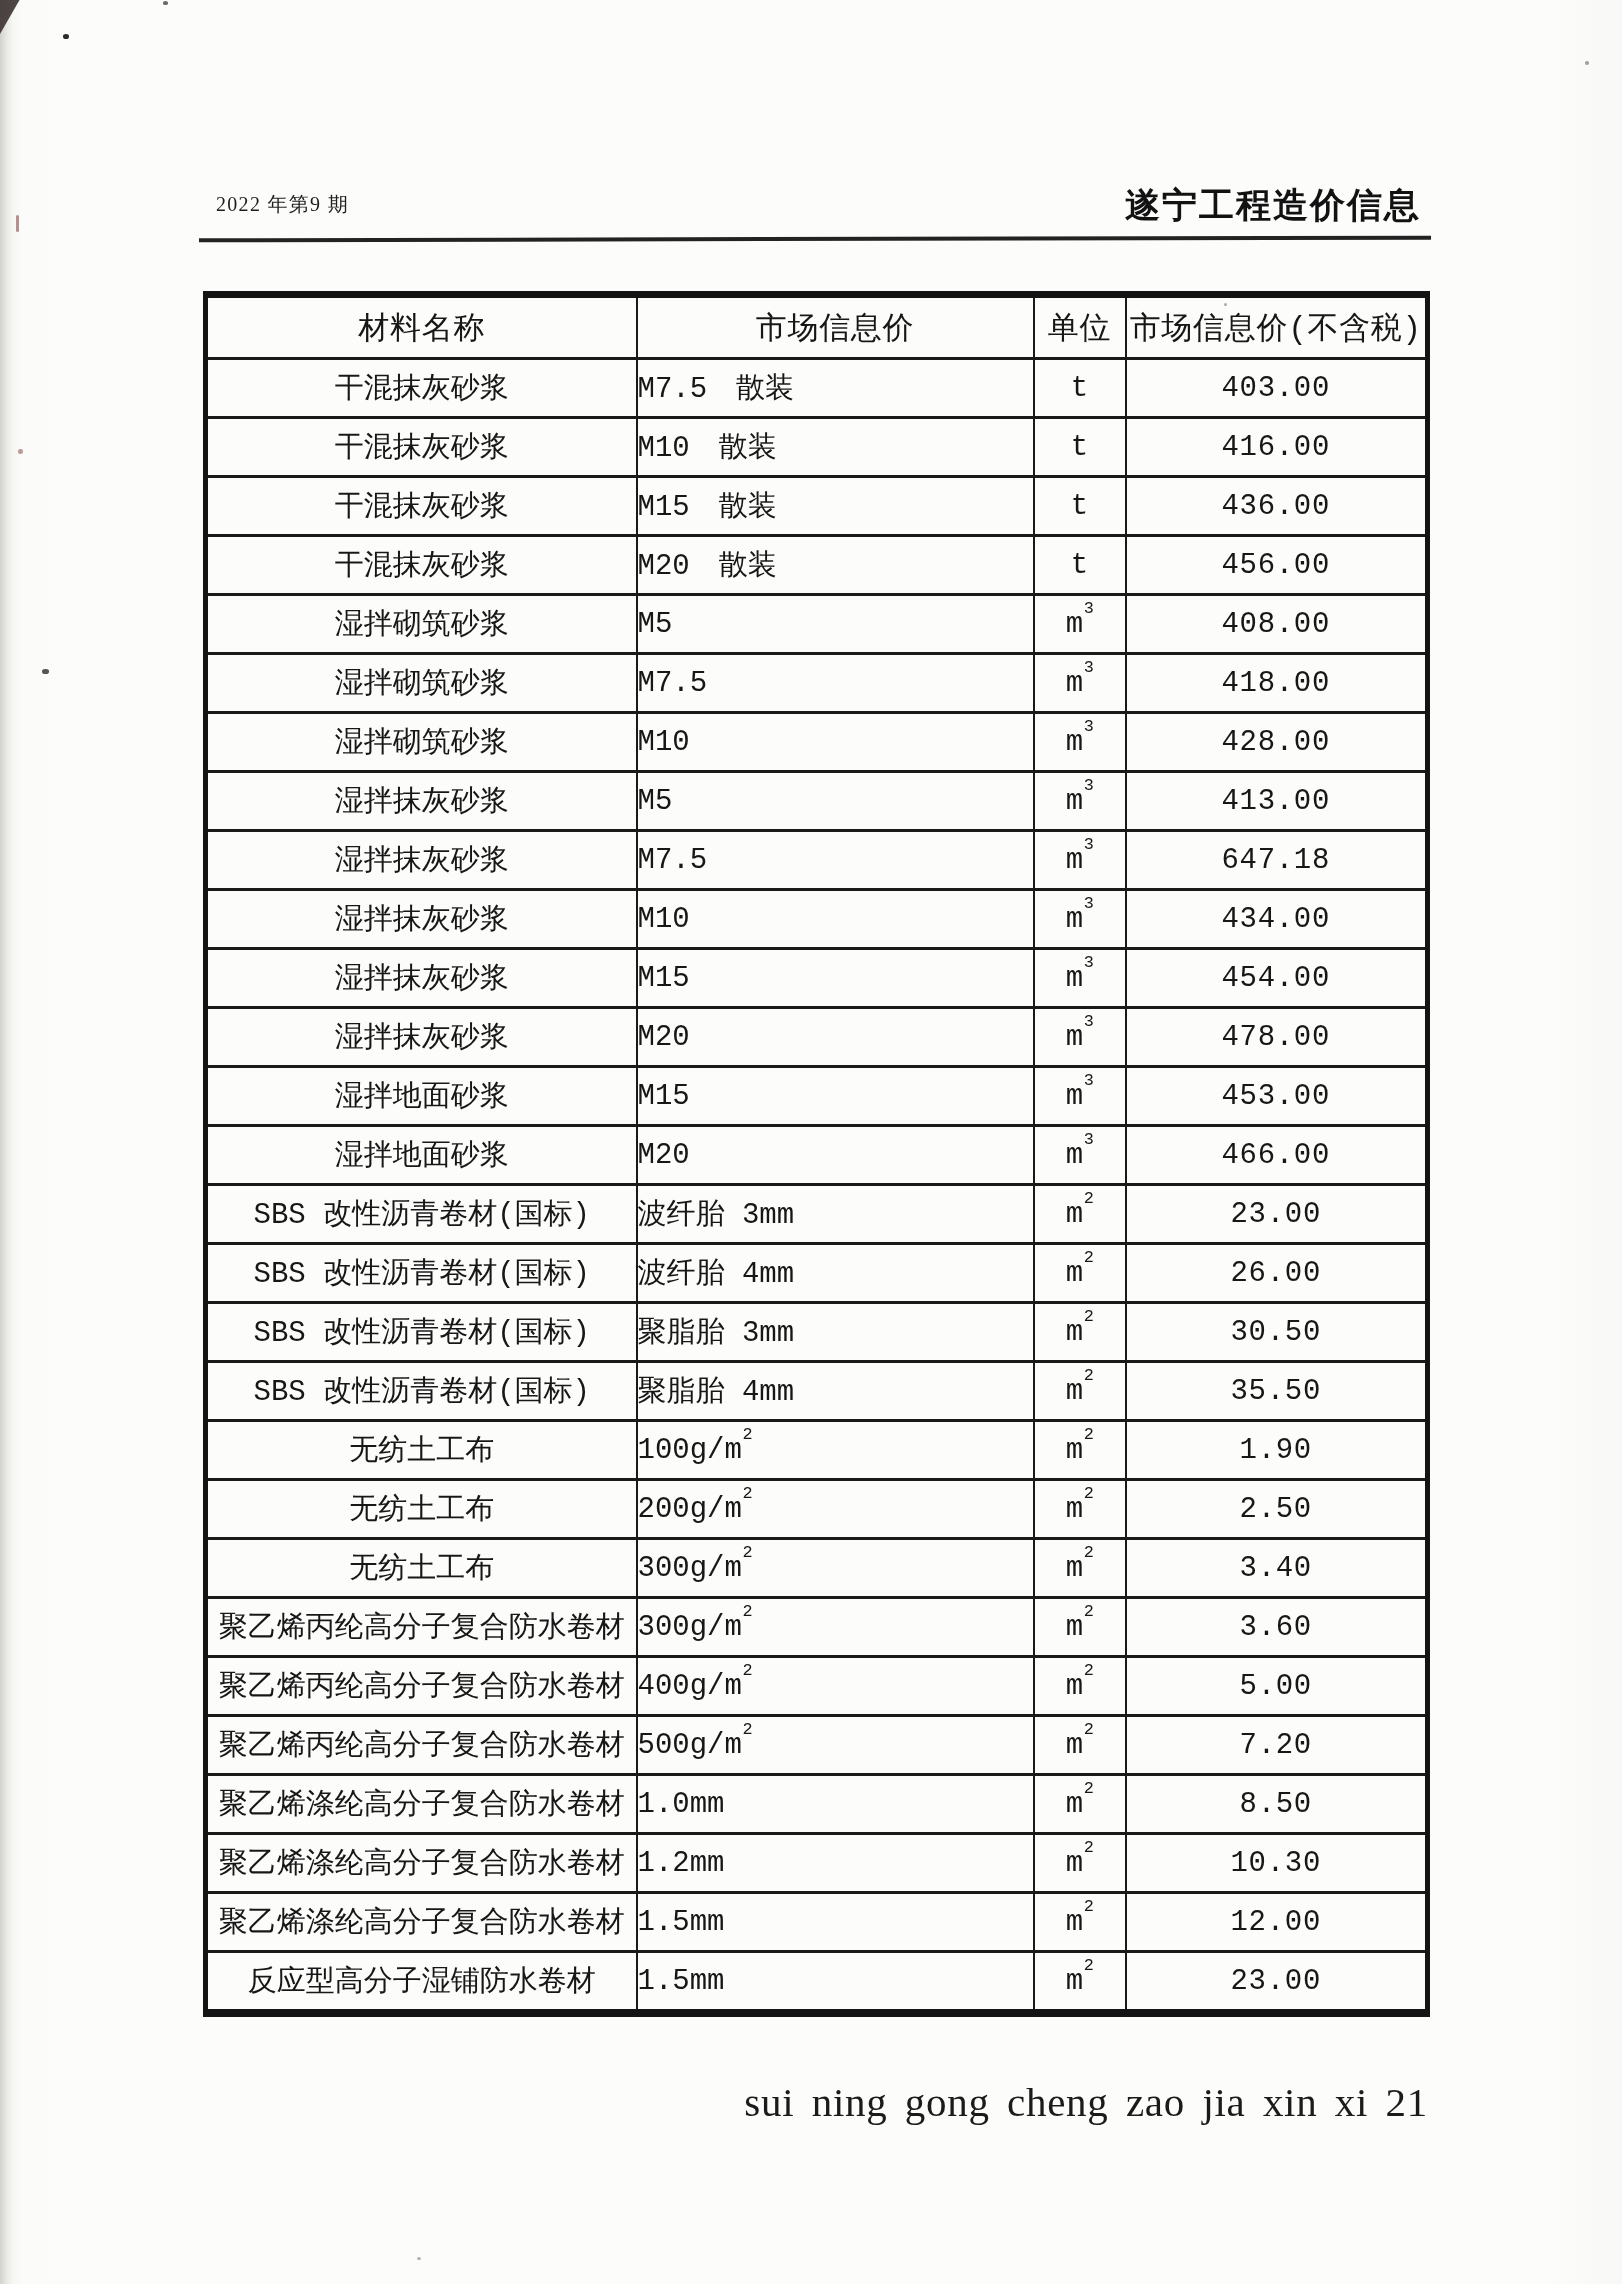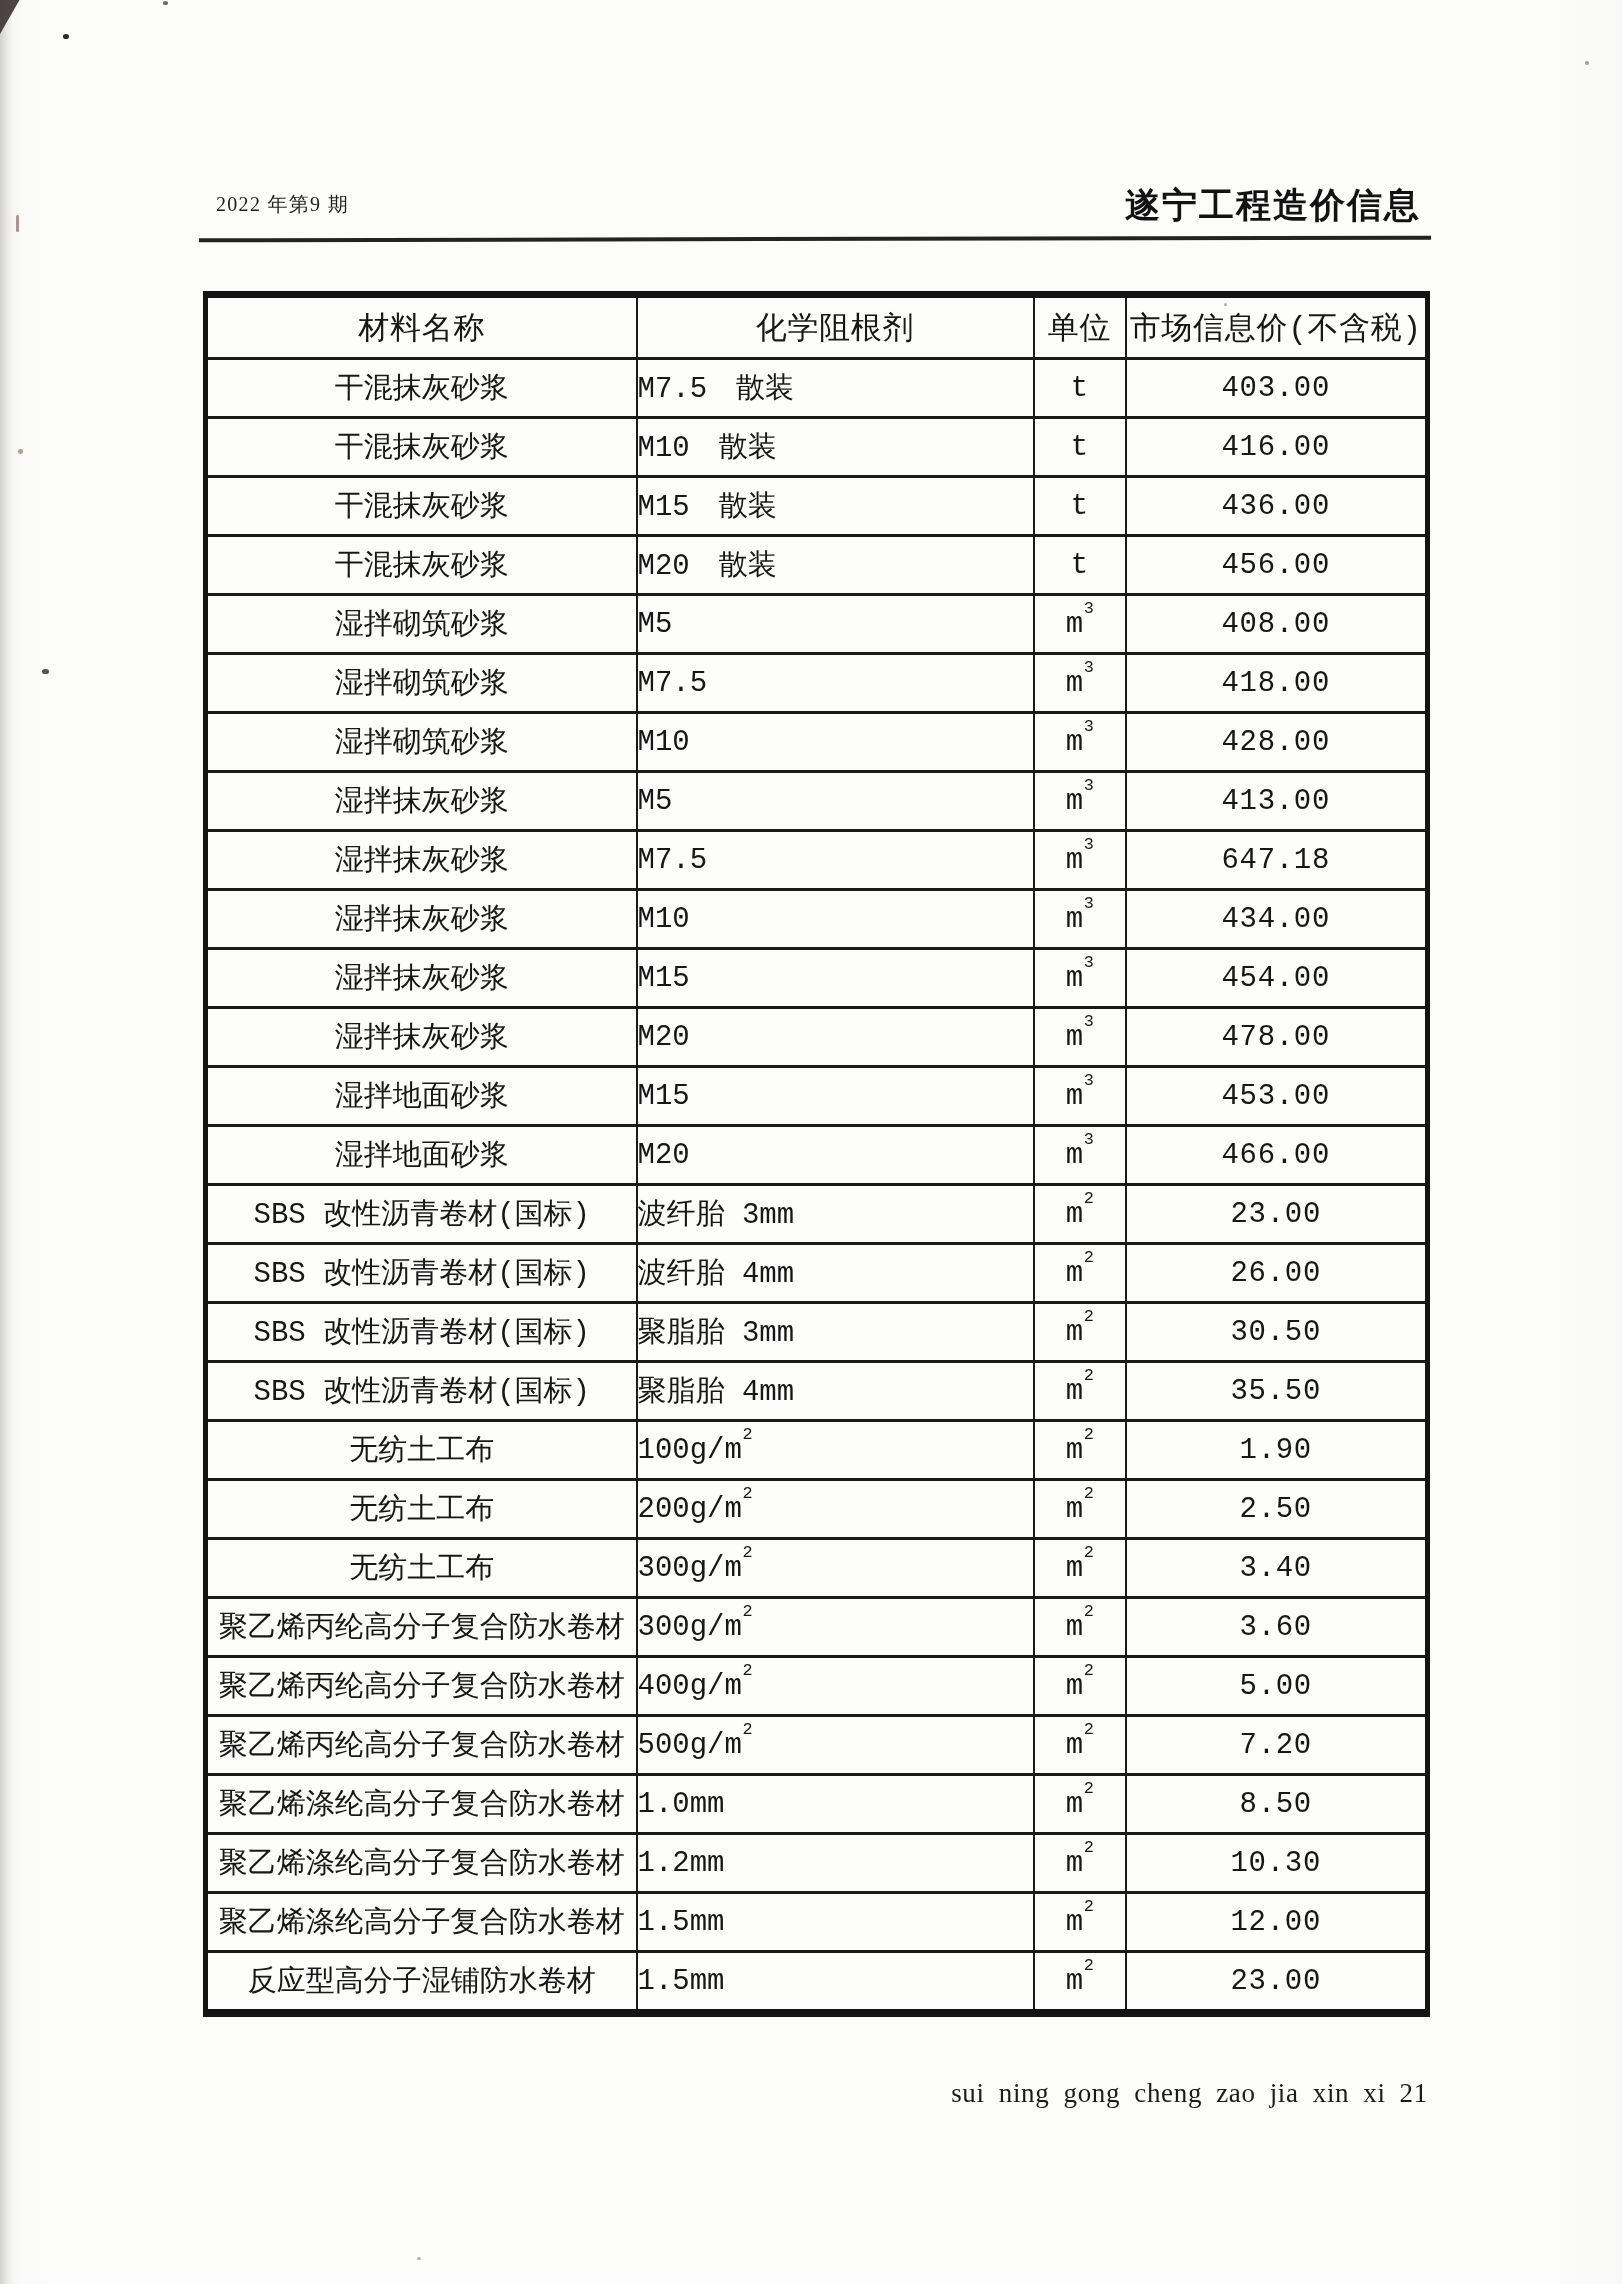--- a/index.html
+++ b/index.html
@@ -62,21 +62,21 @@
   table.price td{height:56px;font-size:29px;}
   td.c-name{padding-left:25px;text-align:center;}
   td.c-spec{padding-left:17px;text-align:left;}
   td.c-unit{text-align:center;font-size:27px;}
   td.c-price{text-align:center;letter-spacing:0.7px;}
   sup{font-size:58%;line-height:0;position:relative;top:-0.45em;left:0.04em;}
 
   
   .footer{
     position:absolute;right:195px;top:2078px;
-    font-size:27px;color:#1b1b1b;letter-spacing:0.7px;word-spacing:6.5px;white-space:pre;text-align:center;
+    font-size:41px;color:#1b1b1b;letter-spacing:0.7px;word-spacing:6.5px;white-space:pre;text-align:center;
   }
 </style>
 </head>
 <body>
 
 <div class="page">
 
   <div class="edge-left"></div>
   <div class="corner-wedge"></div>
   <div class="speck" style="left:63px;top:34px;width:5.9px;height:4.6px;"></div>
@@ -95,21 +95,21 @@
   <table class="price">
     <colgroup>
       <col style="width:431px">
       <col style="width:397px">
       <col style="width:92px">
       <col style="width:302px">
     </colgroup>
     <thead>
       <tr>
         <th>材料名称</th>
-        <th>化学阻根剂</th>
+        <th>市场信息价</th>
         <th>单位</th>
         <th>市场信息价(不含税)</th>
       </tr>
     </thead>
     <tbody>
         <tr>
           <td class="c-name">干混抹灰砂浆</td>
           <td class="c-spec">M7.5　散装</td>
           <td class="c-unit">t</td>
           <td class="c-price">403.00</td>

